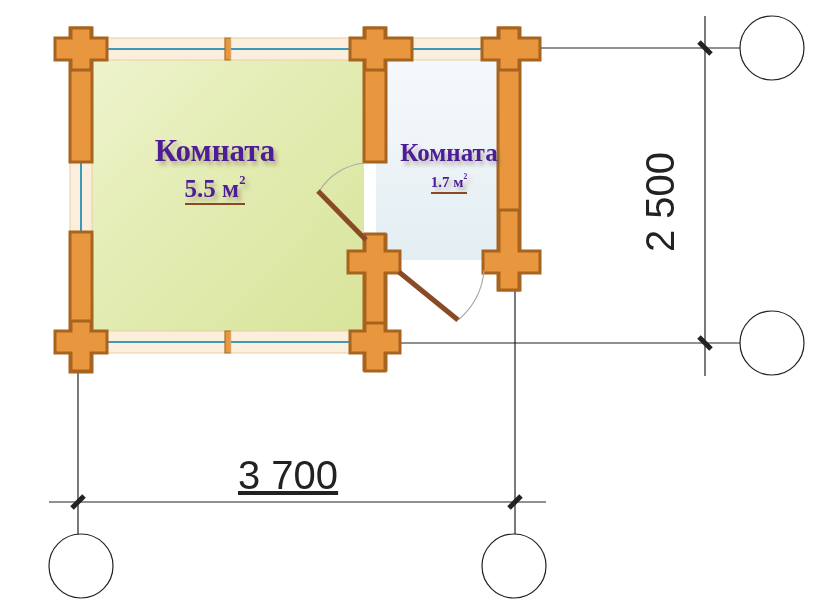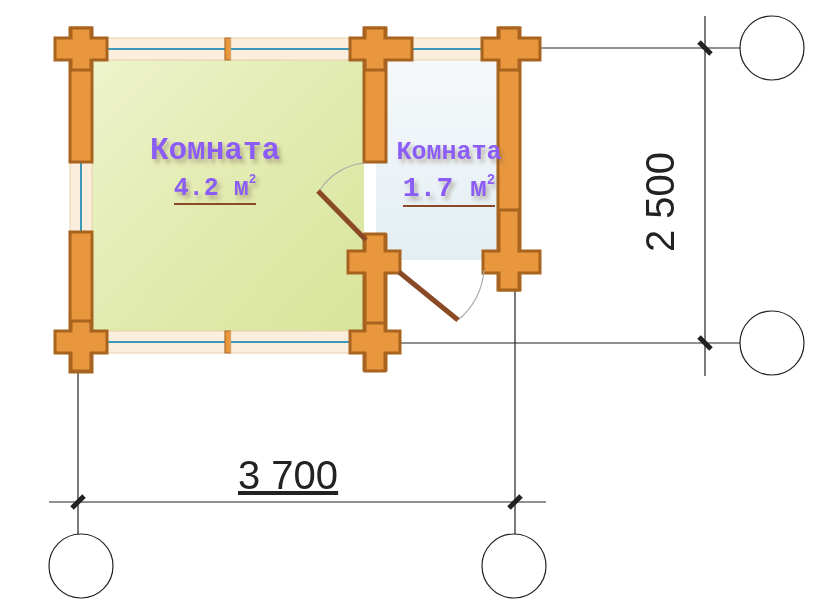--- a/index.html
+++ b/index.html
@@ -1,22 +1,22 @@
 <!DOCTYPE html>
 <html><head>
   <meta charset="utf-8">
   <style>
     html, body { margin: 0; padding: 0; background: #ffffff; }
     .canvas { position: relative; width: 833px; height: 612px; background: #ffffff; overflow: hidden; }
     svg { position: absolute; left: 0; top: 0; }
     .room-label {
       position: absolute;
-      font-family: Liberation Mono, monospace;
+      font-family: Liberation Serif, serif;
       font-weight: bold;
-      color: #8b5cf6;
+      color: #4c1d95;
       text-align: center;
       text-shadow: 3px 4px 4px rgba(120,100,80,0.45);
       line-height: 1;
     }
     .room-name { display: block; }
     .room-area { display: inline-block; margin-top: 10px; border-bottom: 2px solid #8a4a26; padding-bottom: 2px; }
     .room-area sup { font-size: 0.5em; vertical-align: top; position: relative; top: -2px; }
     .dim-label {
       position: absolute;
       font-family: "Liberation Sans", "DejaVu Sans", sans-serif;
@@ -128,23 +128,23 @@
       <path d="M320,190 A60,60 0 0 1 364,163" fill="none" stroke="#aaaaaa" stroke-width="1.2"></path>
       <path d="M458,320 A70,70 0 0 0 484,270" fill="none" stroke="#aaaaaa" stroke-width="1.2"></path>
 
       <line x1="318" y1="191" x2="366" y2="240" stroke="#8a4a26" stroke-width="5"></line>
       <line x1="399" y1="272" x2="458" y2="320" stroke="#8a4a26" stroke-width="5"></line>
     </g>
   </svg>
 
   <div class="room-label" style="left:120px; top:135px; width:190px; font-size:31px;">
     <span class="room-name">Комната</span>
-    <span class="room-area" style="font-size:25px;"><span>4.2 м</span><sup>2</sup></span>
+    <span class="room-area" style="font-size:25px;"><span>5.5 м</span><sup>2</sup></span>
   </div>
 
   <div class="room-label" style="left:384px; top:140px; width:130px; font-size:25px;">
     <span class="room-name">Комната</span>
-    <span class="room-area" style="font-size:28px; margin-top:10px;"><span>1.7 м</span><sup>2</sup></span>
+    <span class="room-area" style="font-size:15px; margin-top:10px;"><span>1.7 м</span><sup>2</sup></span>
   </div>
 
   <div class="dim-label" style="left:238px; top:455px; font-size:40px;text-decoration:underline;">3 700</div>
   <div class="dim-label" style="left:600px; top:182px; font-size:40px; transform: rotate(-90deg); transform-origin: center; width:120px; text-align:center;">2 500</div>
 </div>
 
 </body></html>

